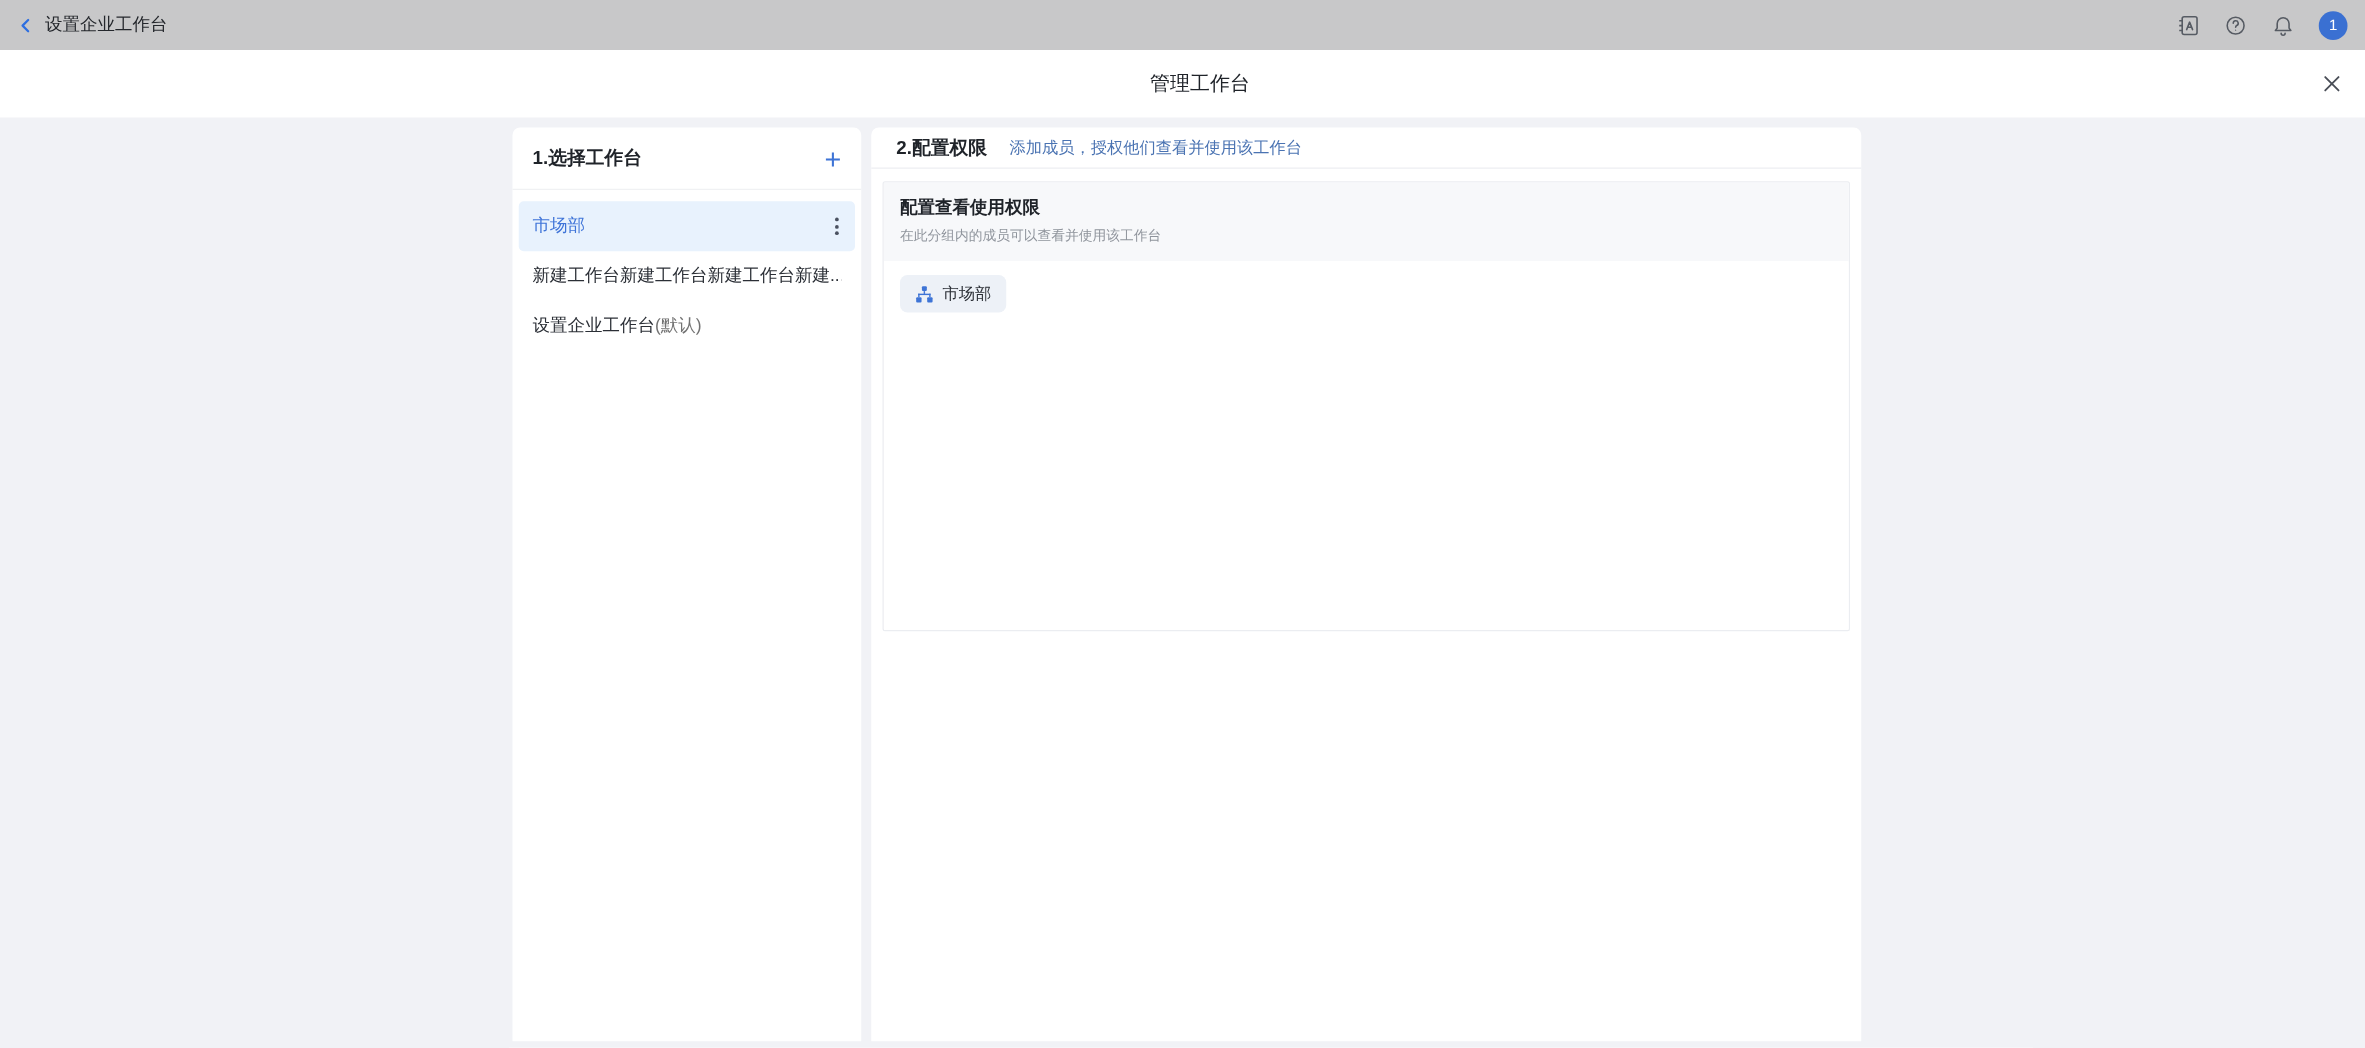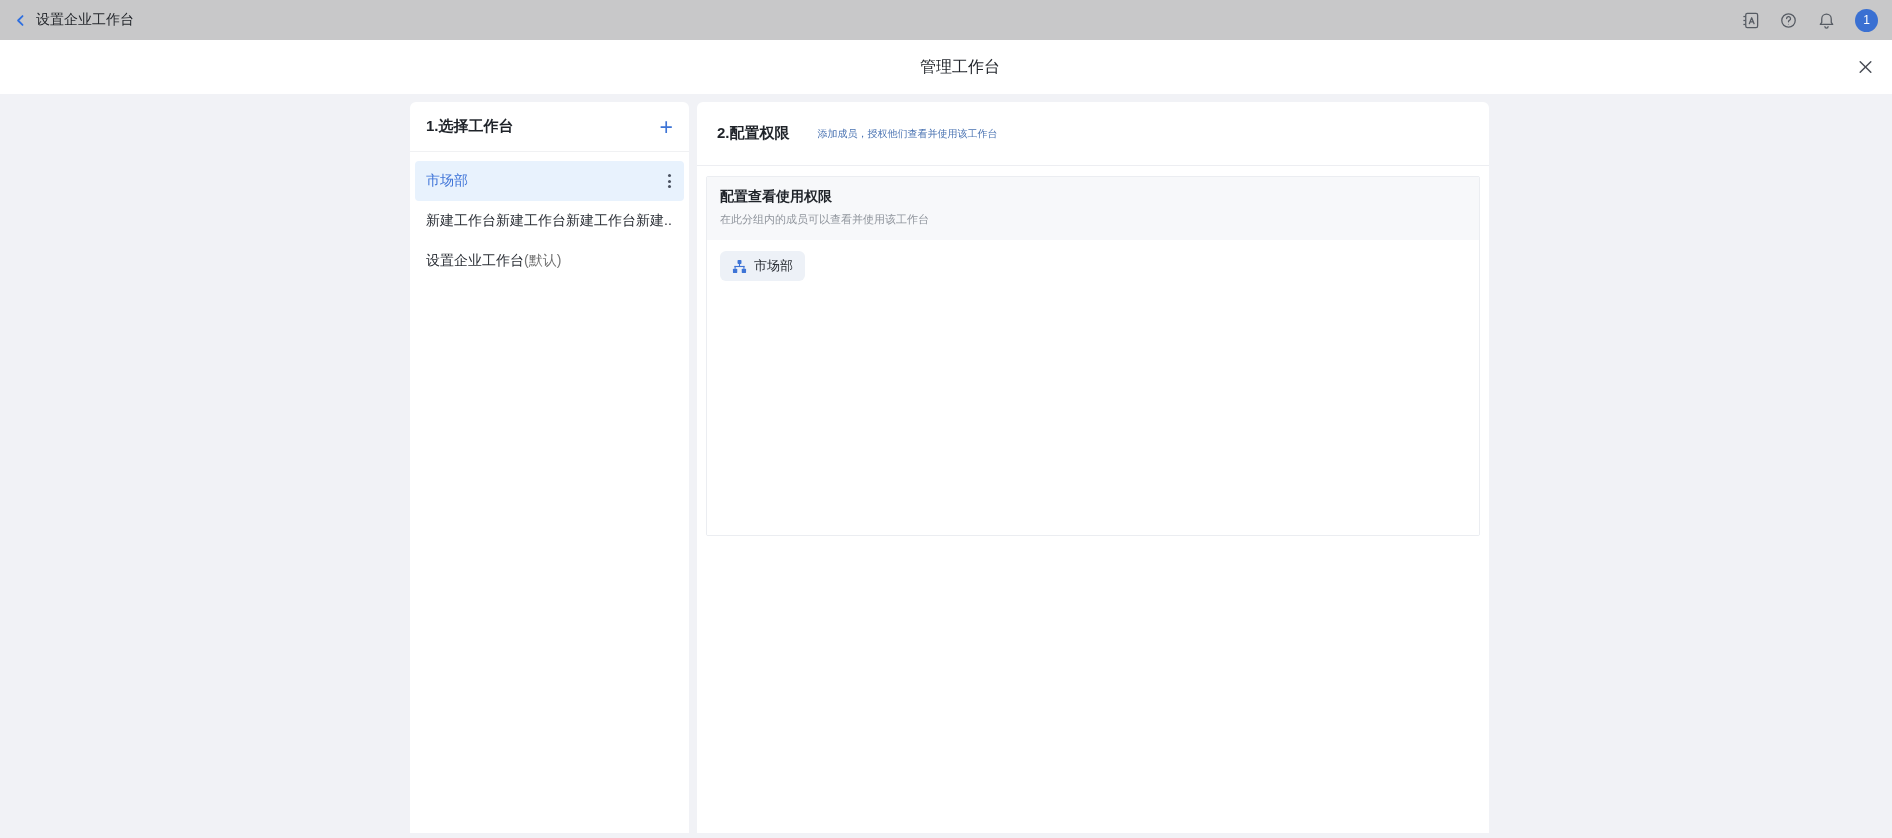--- a/index.html
+++ b/index.html
@@ -62,25 +62,25 @@
     white-space:nowrap; overflow:hidden;
   }
   .lp-item .item-label { overflow:hidden; text-overflow:clip; white-space:nowrap; }
   .lp-item.selected { background:#e8f2fd; color:#3f74d8; }
   .suffix { color:#737373; }
   .kebab { display:flex; flex-direction:column; gap:2.5px; padding:4px 2px; cursor:pointer; flex:none; }
   .kebab span { width:3px; height:3px; border-radius:50%; background:#4a5160; }
 
   
   .rp-header {
-    height:64px; display:flex; align-items:center;
+    height:33px; display:flex; align-items:center;
     padding:0 20px; border-bottom:1px solid #edeef2;
   }
   .rp-title { font-size:15px; font-weight:bold; color:#1f2329; }
-  .rp-link { font-size:10px; color:#4a73b2; margin-left:28px; cursor:pointer; }
+  .rp-link { font-size:13px; color:#4a73b2; margin-left:18px; cursor:pointer; }
 
   .perm-card {
     margin:10px 9px; border:1px solid #ebedf1; border-radius:2px;
     height:360px; display:flex; flex-direction:column; overflow:hidden;
   }
   .card-header { background:#f7f8fa; padding:11px 13px 13px; }
   .card-title { font-size:14px; font-weight:bold; color:#1f2329; }
   .card-subtitle { font-size:11px; color:#8f949c; margin-top:6px; }
   .card-body { background:#fff; flex:1; padding:11px 13px; }
   .tag {

